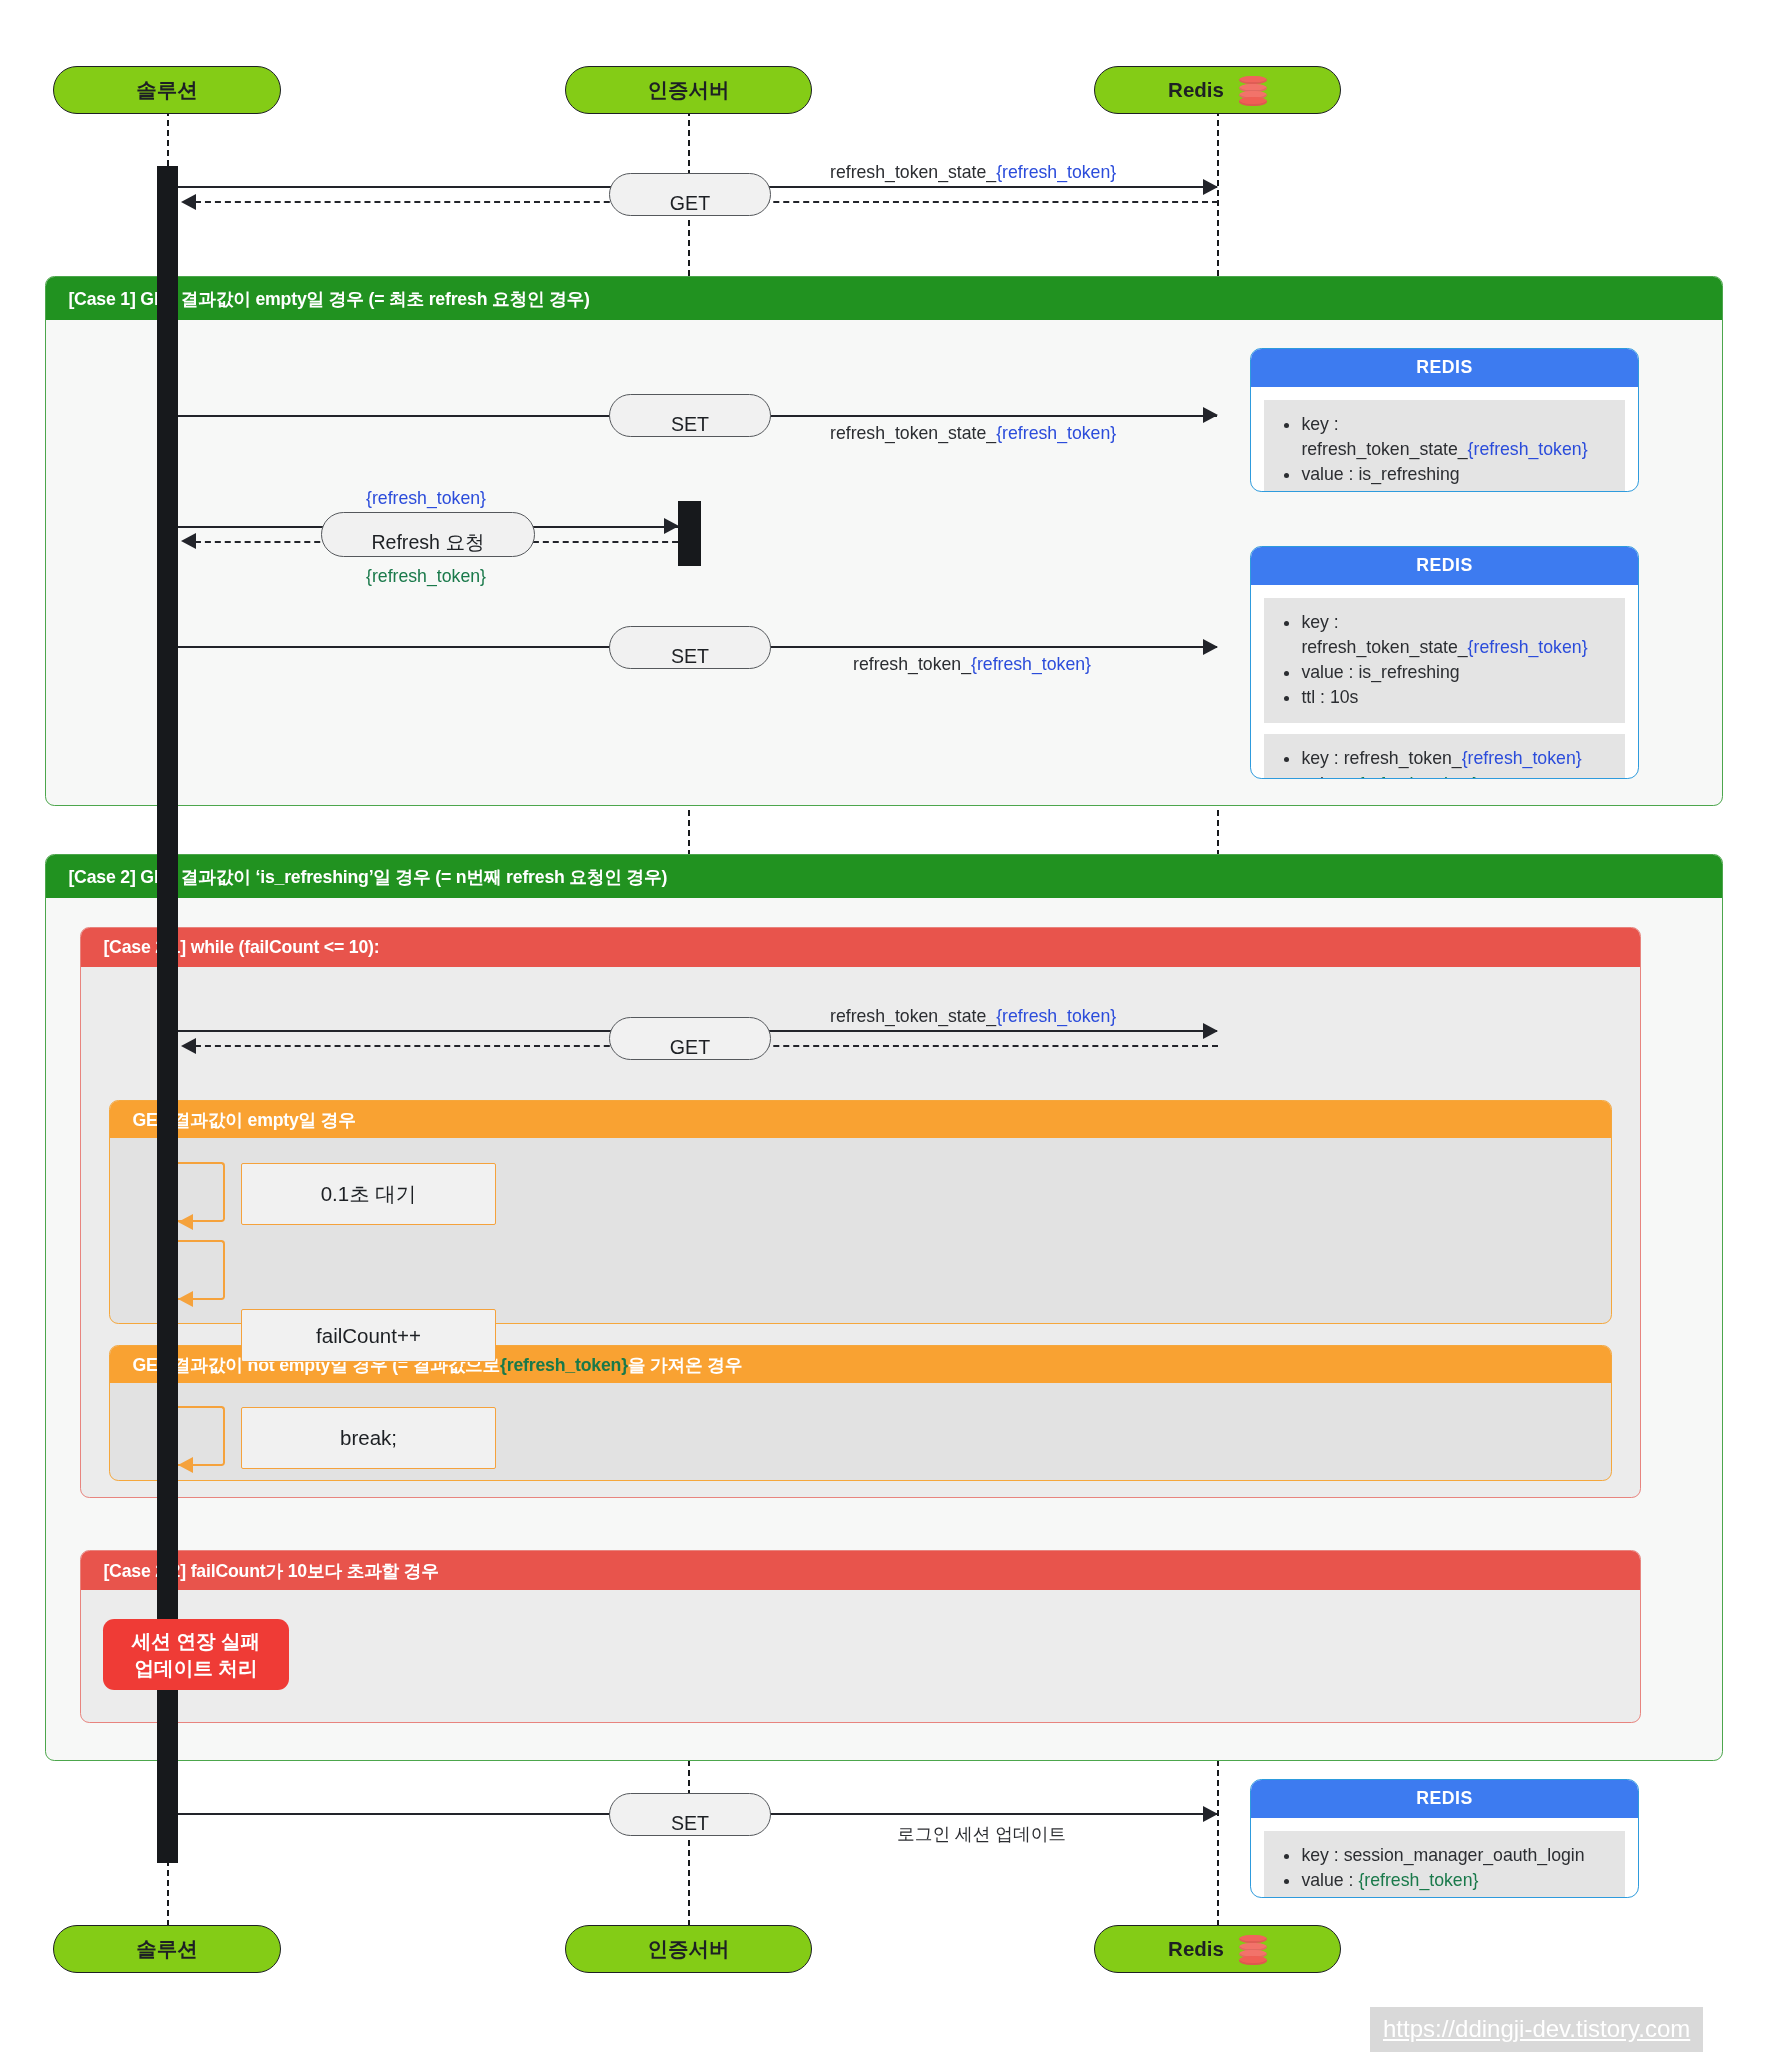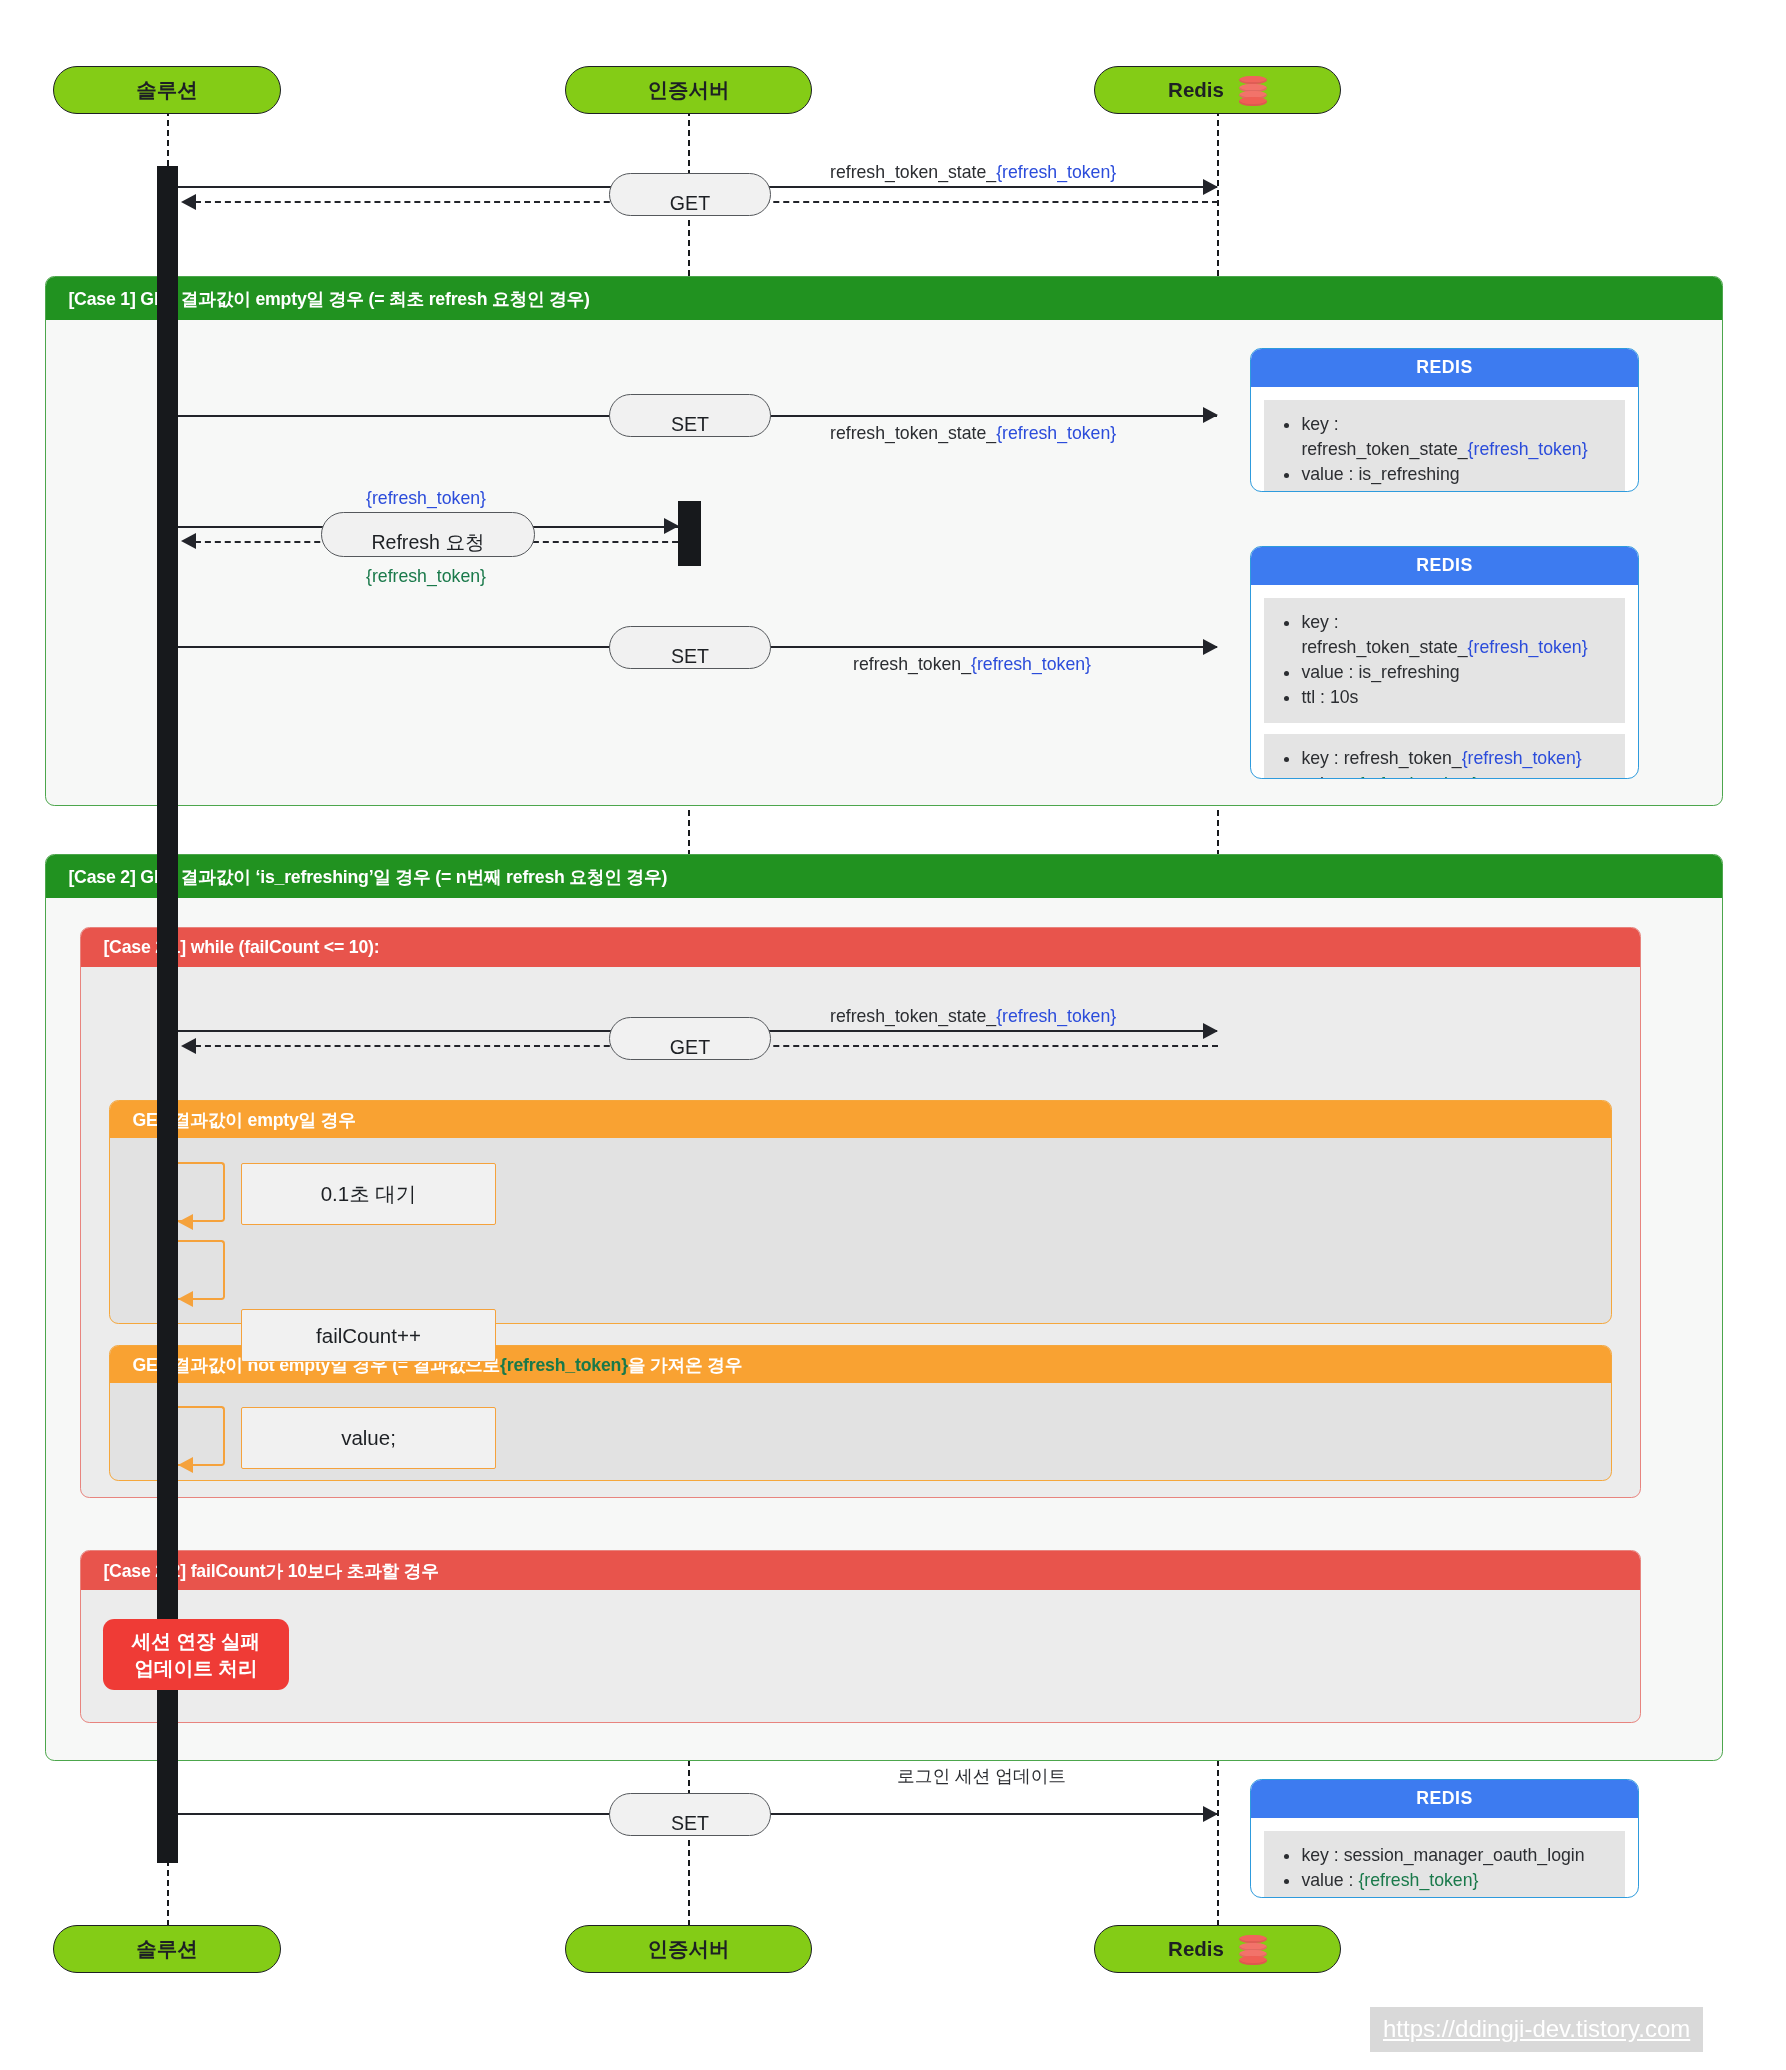--- a/index.html
+++ b/index.html
@@ -382,21 +382,21 @@
   <div class="frag orange" style="left:109px;top:1345px;width:1503px;height:136px;">
     <div class="frag-head" style="height:37px;">
       <span><span>GET 결과값이 not empty일 경우 (= 결과값으로ㅤ</span><span class="tk-green">{refresh_token}</span><span>을 가져온 경우</span></span>
     </div>
     <div class="frag-body" style="height:99px;"></div>
   </div>
 
   <div class="selfcall" style="left:178px;top:1406px;width:47px;height:60px;"></div>
   <div class="selfcall-arrow" style="left:178px;top:1457px;"></div>
   <div class="actbox" style="left:241px;top:1407px;width:255px;height:62px;">
-    <span>value;</span>
+    <span>break;</span>
   </div>
 
   <div class="frag red" style="left:80px;top:1550px;width:1561px;height:173px;">
     <div class="frag-head" style="height:39px;">
       <span>[Case 2-2] failCount가 10보다 초과할 경우</span>
     </div>
     <div class="frag-body" style="height:134px;"></div>
   </div>
 
   <div class="failbox" style="left:103px;top:1619px;width:186px;height:71px;">
@@ -404,21 +404,21 @@
       <div>세션 연장 실패</div>
       <div>업데이트 처리</div>
     </div>
   </div>
 
   <div class="msg-line solid" style="left:178px;top:1813px;width:1039px;"></div>
   <div class="arrow-r" style="left:1203px;top:1806px;"></div>
   <div class="pill" style="left:609px;top:1793px;width:162px;height:43px;">
     <span>SET</span>
   </div>
-  <div class="msg-label" style="left:897px;top:1764px;">로그인 세션 업데이트</div>
+  <div class="msg-label" style="left:897px;top:1822px;">로그인 세션 업데이트</div>
 
   <div class="note" style="left:1250px;top:1779px;width:389px;height:119px;">
     <div class="note-head">REDIS</div>
     <div class="note-body">
       <div class="note-sec">
         <ul>
           <li><span>key : session_manager_oauth_login</span></li>
           <li><span>value : </span><span class="tk-green">{refresh_token}</span></li>
         </ul>
       </div>

